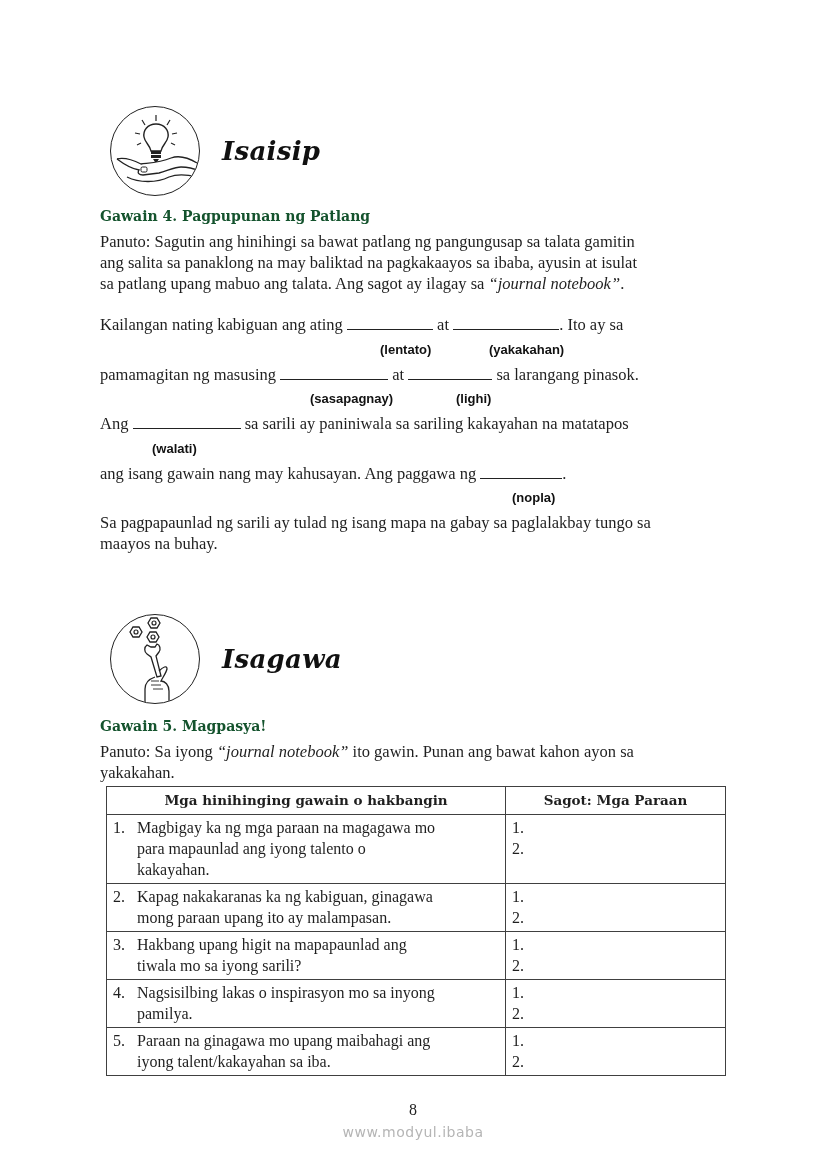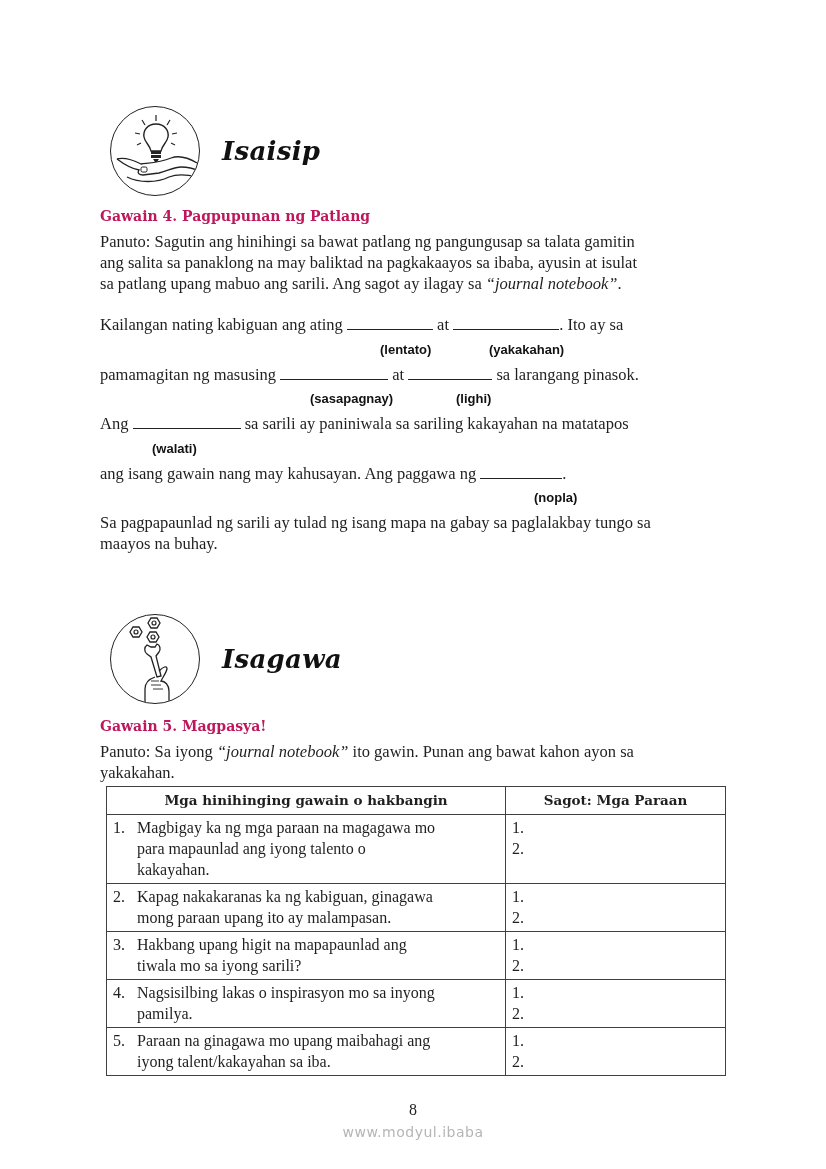--- a/index.html
+++ b/index.html
@@ -5,21 +5,21 @@
   html, body { margin: 0; padding: 0; background: #ffffff; }
   body { width: 826px; height: 1169px; position: relative; overflow: hidden;
          font-family: "DejaVu Serif", "Liberation Serif", serif; color: #1a1a1a; }
   .abs { position: absolute; }
   .section-head { position: absolute; left: 110px; display: flex; align-items: center; }
   .logo-circle { width: 90px; height: 90px; border: 1.6px solid #222; border-radius: 50%;
                  box-sizing: border-box; position: relative; overflow: hidden; background: #fff; }
   .logo-circle svg { position: absolute; left: 0; top: 0; }
   .section-title { margin-left: 22px; font-family: "DejaVu Serif", serif; font-weight: bold;
                    font-style: italic; font-size: 26px; color: #111; letter-spacing: 0.3px; }
-  .gawain-title { font-family: "DejaVu Serif", serif; font-weight: bold; font-size: 14px; color: #be185d; }
+  .gawain-title { font-family: "DejaVu Serif", serif; font-weight: bold; font-size: 14px; color: #14532d; }
   .line { position: absolute; left: 100px; white-space: nowrap; font-family: "Liberation Serif", serif;
           font-size: 16.5px; color: #1f1f1f; }
   .blank { display: inline-block; border-bottom: 1px solid #222; height: 14px; vertical-align: baseline; }
   .hint { position: absolute; font-family: Liberation Sans, sans-serif; font-weight: bold; font-size: 13px; color: #111; white-space: nowrap; }
   table.tbl { position: absolute; left: 106px; top: 786px; width: 620px; border-collapse: collapse;
               font-family: "Liberation Serif", serif; font-size: 16px; color: #1f1f1f; }
   table.tbl th, table.tbl td { border: 1px solid #404040; vertical-align: top; padding: 2px 6px 3px 6px; line-height: 21px; }
   table.tbl th { font-family: "DejaVu Serif", serif; font-weight: bold; font-size: 13.5px; text-align: center; padding: 3px 6px; }
   .col1 { width: 386px; }
   .num { display: inline-block; width: 24px; }
@@ -58,21 +58,21 @@
       <path d="M16 70 C28 76 46 76 58 70 C68 66 78 68 86 70" fill="none" stroke="#222" stroke-width="1.3"></path>
       <rect x="30" y="60" width="6" height="5" rx="1.5" fill="none" stroke="#222" stroke-width="1"></rect>
     </svg>
   </div>
   <div class="section-title">Isaisip</div>
 </div>
 
 <div class="abs gawain-title" style="left:100px; top:208px;">Gawain 4. Pagpupunan ng Patlang</div>
 <div class="line" style="top:232px;">Panuto:  Sagutin ang hinihingi sa bawat patlang ng pangungusap sa talata gamitin</div>
 <div class="line" style="top:253px;">ang salita sa panaklong na may baliktad na pagkakaayos sa ibaba, ayusin at isulat</div>
-<div class="line" style="top:274px;"><span>sa patlang upang mabuo ang sarili. Ang sagot ay ilagay sa </span><i>“journal notebook”</i><span>.</span></div>
+<div class="line" style="top:274px;"><span>sa patlang upang mabuo ang talata. Ang sagot ay ilagay sa </span><i>“journal notebook”</i><span>.</span></div>
 
 <div class="line" style="top:315px;">
   <span>Kailangan nating kabiguan ang ating </span><span class="blank" style="width:86px;"></span><span> at </span><span class="blank" style="width:106px;"></span><span>. Ito ay sa</span>
 </div>
 <div class="hint" style="left:380px; top:342px;">(lentato)</div>
 <div class="hint" style="left:489px; top:342px;">(yakakahan)</div>
 
 <div class="line" style="top:365px;">
   <span>pamamagitan ng masusing </span><span class="blank" style="width:108px;"></span><span> at </span><span class="blank" style="width:84px;"></span><span> sa larangang pinasok.</span>
 </div>
@@ -80,21 +80,21 @@
 <div class="hint" style="left:456px; top:391px;">(lighi)</div>
 
 <div class="line" style="top:414px;">
   <span>Ang </span><span class="blank" style="width:108px;"></span><span> sa sarili ay paniniwala sa sariling kakayahan na matatapos</span>
 </div>
 <div class="hint" style="left:152px; top:441px;">(walati)</div>
 
 <div class="line" style="top:464px;">
   <span>ang isang gawain nang may kahusayan. Ang paggawa ng </span><span class="blank" style="width:82px;"></span><span>.</span>
 </div>
-<div class="hint" style="left:534px; top:490px;">(nopla)</div>
+<div class="hint" style="left:512px; top:490px;">(nopla)</div>
 
 <div class="line" style="top:513px;">Sa pagpapaunlad ng sarili ay tulad ng isang mapa na gabay sa paglalakbay tungo sa</div>
 <div class="line" style="top:534px;">maayos na buhay.</div>
 
 <div class="section-head" style="top:614px;">
   <div class="logo-circle">
     <svg width="90" height="90" viewBox="0 0 90 90">
       <g fill="#fff" stroke="#222" stroke-width="1.3">
         <polygon points="40,3 46,3 49,8 46,13 40,13 37,8"></polygon>
         <polygon points="22,12 28,12 31,17 28,22 22,22 19,17"></polygon>

